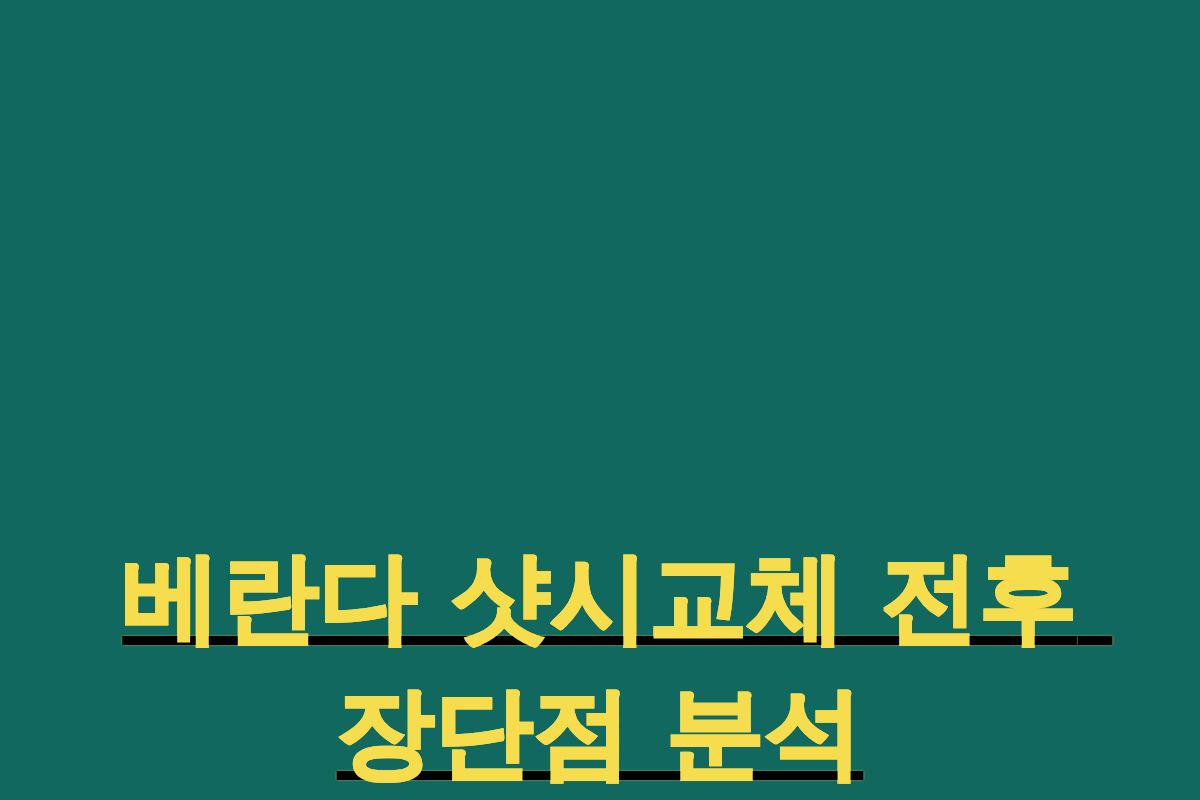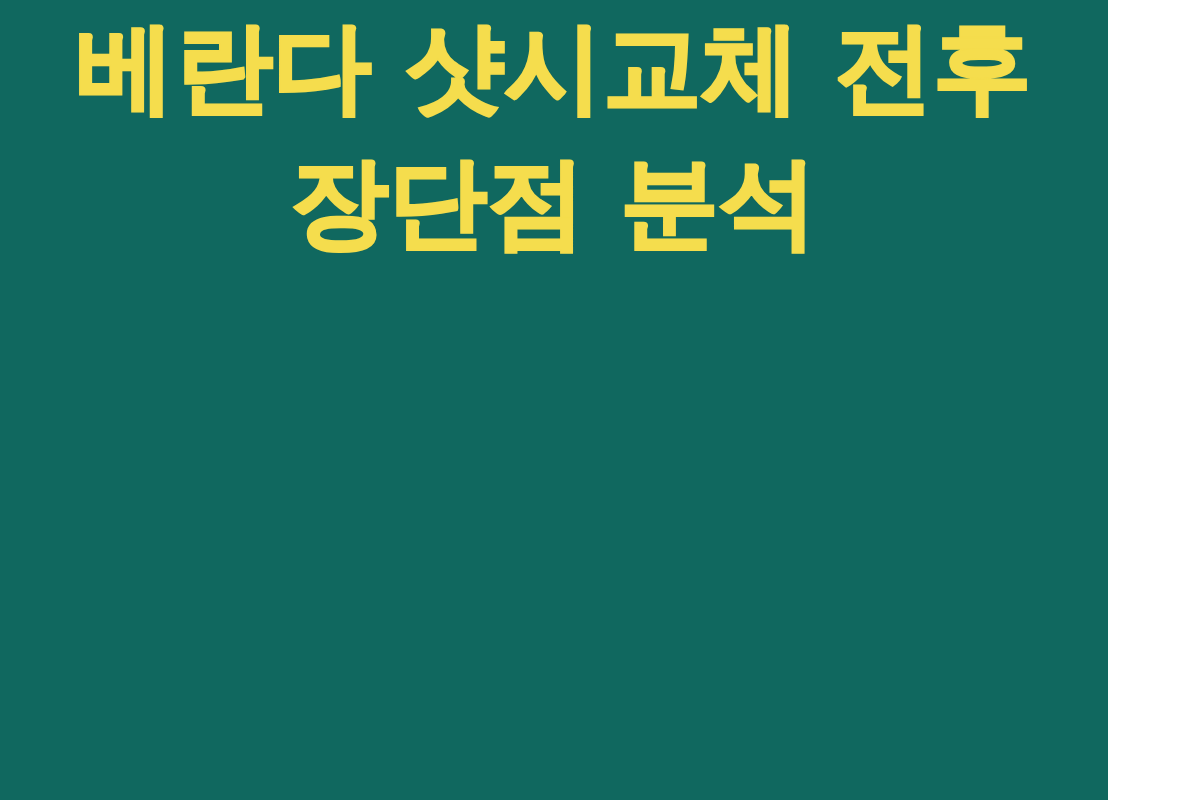--- a/index.html
+++ b/index.html
@@ -12,26 +12,27 @@
     width: 1200px;
     height: 800px;
     overflow: hidden;
     font-family: "DejaVu Sans", "Liberation Sans", sans-serif;
   }
 
   
   .banner {
     position: relative;
     box-sizing: border-box;
-    width: 1108px;
+    width: 1200px;
     height: 800px;
     background-color: #10685F;          
     display: flex;
-    align-items: flex-start;
+    align-items: flex-end;
     justify-content: center;
+    text-decoration: underline;
   }
 
   .title-block {
     width: 1030px;
     text-align: center;
     padding: 0 10px;
     box-sizing: border-box;
   }
 
   .headline {

